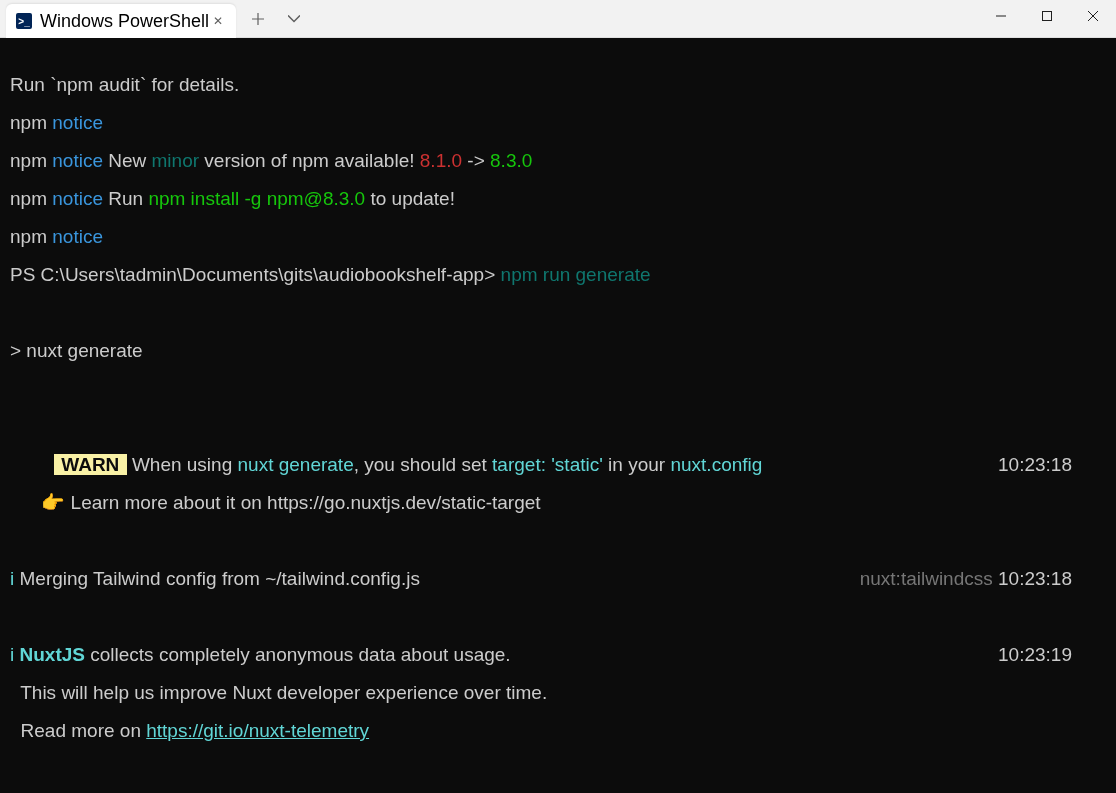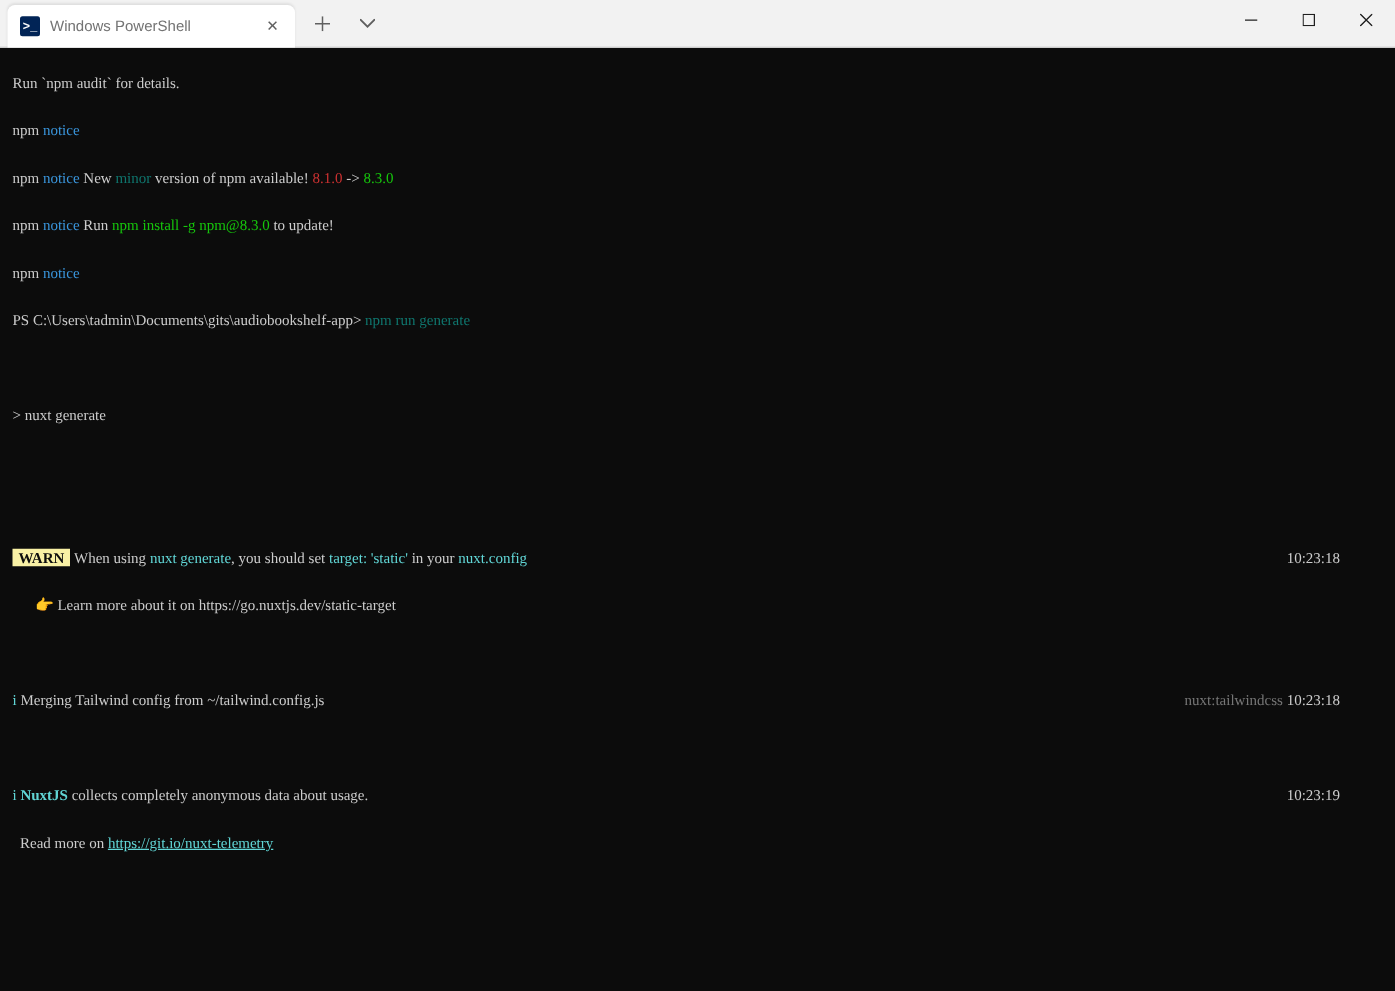--- a/index.html
+++ b/index.html
@@ -38,22 +38,22 @@
     display: flex;
     align-items: center;
     justify-content: center;
     color: #fff;
     font-size: 10px;
     font-weight: bold;
     border-radius: 2px;
     margin-right: 8px;
   }
   .tab-title {
-    font-size: 12px;
-    color: #737373;
+    font-size: 18px;
+    color: #000000;
     flex: 1;
   }
   .tab-close {
     width: 16px;
     height: 16px;
     display: flex;
     align-items: center;
     justify-content: center;
     font-size: 12px;
     color: #606060;
@@ -89,40 +89,41 @@
     display: flex;
     align-items: center;
     justify-content: center;
     color: #202020;
     cursor: pointer;
   }
   .win-btn svg { width: 10px; height: 10px; }
   .terminal {
     background: #0c0c0c;
     color: #cccccc;
-    font-family: Liberation Serif, serif;
-    font-size: 12px;
+    font-family: Liberation Sans, sans-serif;
+    font-size: 19px;
     line-height: 19px;
-    padding: 0 0 0 10px;
+    padding: 18px 0 0 10px;
     height: calc(793px - 38px);
     overflow: hidden;
     white-space: pre;
   }
   .cyan { color: #3a96dd; }
   .brcyan { color: #61d6d6; }
   .bryellow { color: #0f766e; }
   .red { color: #cc3131; }
   .brgreen { color: #16c60c; }
   .bold { font-weight: bold; margin-top: 19px; }
   .underline { text-decoration: underline; }
   .warn-badge {
     background: #f9f1a5;
     color: #0c0c0c;
     font-weight: bold;
     padding: 0 2px;
+    margin-left: 44px;
   }
   .line { display: block; white-space: pre; position: relative; }
   .ts { position: absolute; right: 44px; color: #cccccc; }
   .ts-label { color: #767676; text-align: right; }
 </style>
 </head>
 <body>
 
 <div class="titlebar">
   <div class="tab">
@@ -171,20 +172,21 @@
 <span class="line"> </span>
 <span class="line">&gt; nuxt generate</span>
 <span class="line"> </span>
 <span class="line"> </span>
 <span class="line"><span class="warn-badge"> WARN </span><span> When using </span><span class="brcyan">nuxt generate</span><span>, you should set </span><span class="brcyan">target: 'static'</span><span> in your </span><span class="brcyan">nuxt.config</span><span class="ts">10:23:18</span></span>
 <span class="line">      👉 Learn more about it on https://go.nuxtjs.dev/static-target</span>
 <span class="line"> </span>
 <span class="line"><span class="brcyan">i</span><span> Merging Tailwind config from ~/tailwind.config.js</span><span class="ts"><span class="ts-label">nuxt:tailwindcss </span><span>10:23:18</span></span></span>
 <span class="line"> </span>
 <span class="line"><span class="brcyan">i</span> <span class="brcyan bold">NuxtJS</span><span> collects completely anonymous data about usage.</span><span class="ts">10:23:19</span></span>
+<span class="line">  This will help us improve Nuxt developer experience over time.</span>
 <span class="line"><span>  Read more on </span><span class="brcyan underline">https://git.io/nuxt-telemetry</span></span>
 
 
 
 
 
 
 
 
 

